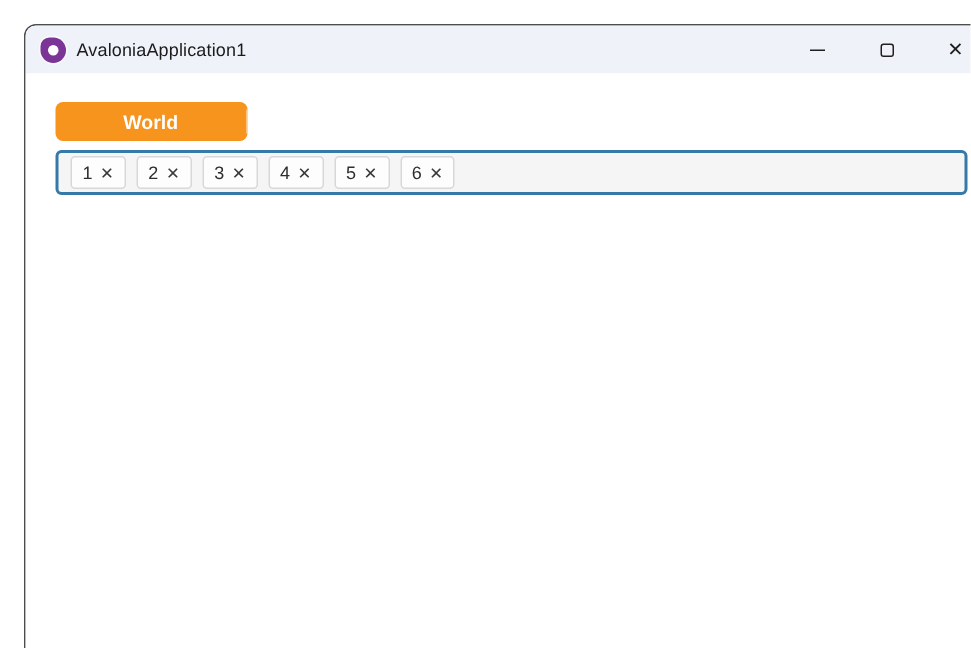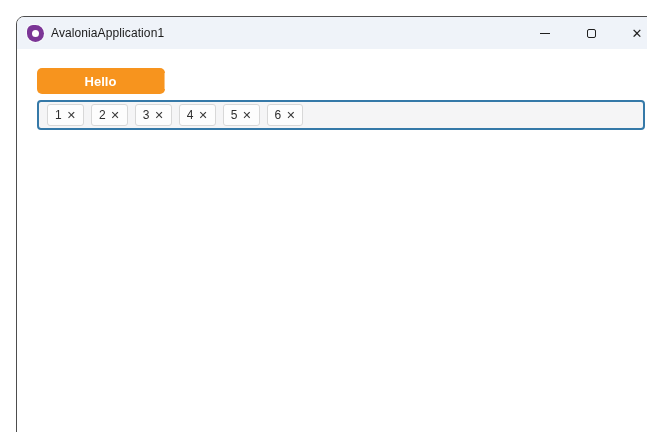--- a/index.html
+++ b/index.html
@@ -106,21 +106,21 @@
       </button>
       <button class="win-btn">
         <span class="glyph-close">✕</span>
       </button>
     </div>
   </div>
 
   <div class="content">
 
     <div class="tabstrip">
-      <div class="tab">Hello</div>
+      <div class="tab">World</div>
       <div class="tab-divider"></div>
     </div>
 
     <div class="chipbox">
       <span class="chip">
         <span>1</span>
         <span class="chip-x">✕</span>
       </span>
       <span class="chip">
         <span>2</span>

